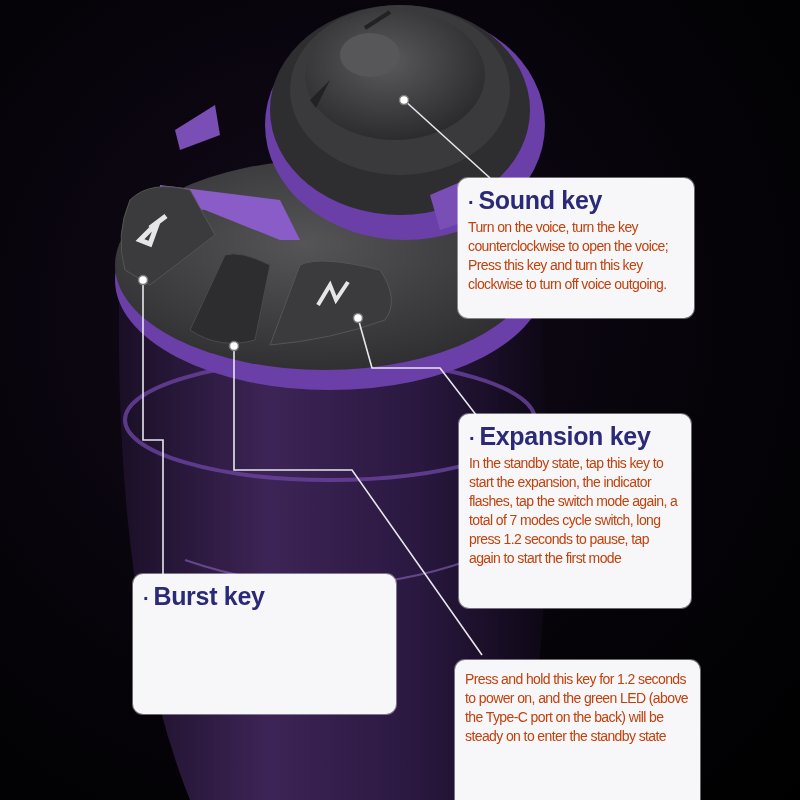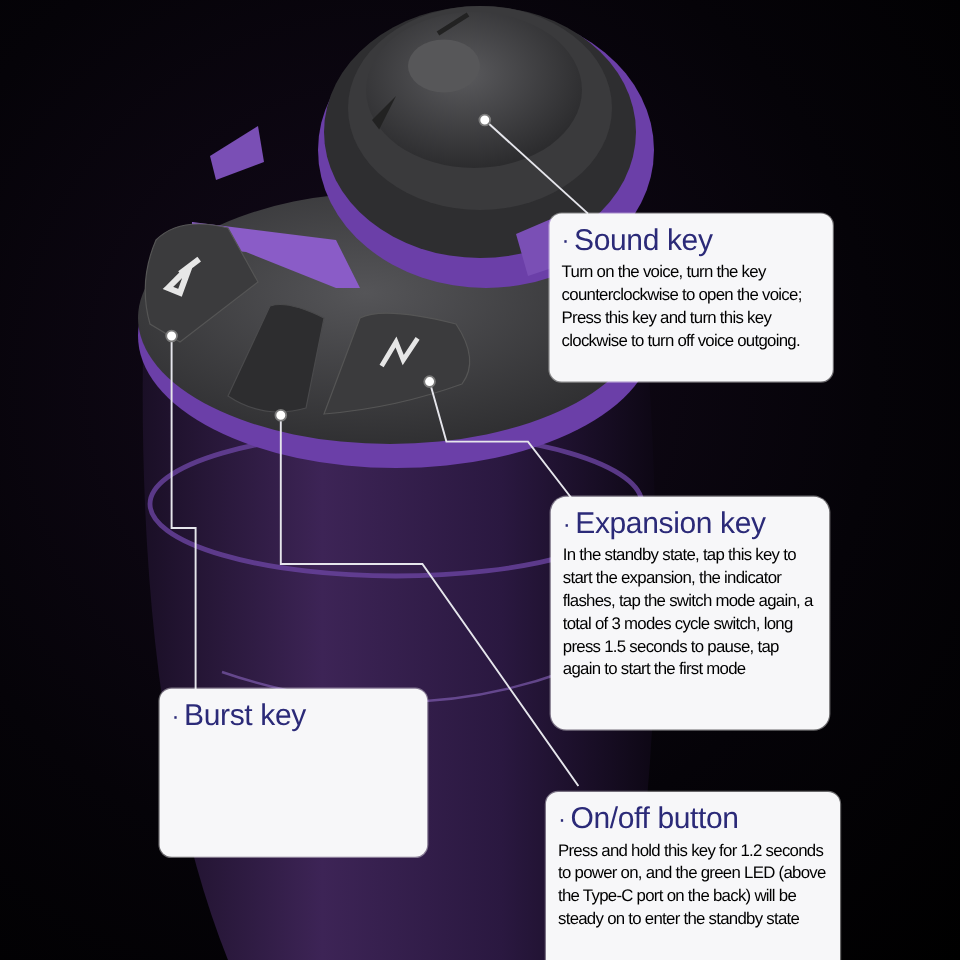--- a/index.html
+++ b/index.html
@@ -1,22 +1,22 @@
 <!DOCTYPE html>
 <html><head>
 <meta charset="utf-8">
 <style>
   html,body{margin:0;padding:0;background:#000;}
   body{width:800px;height:800px;position:relative;overflow:hidden;font-family:"Liberation Sans","DejaVu Sans",sans-serif;}
   .stage{position:absolute;left:0;top:0;width:800px;height:800px;background:radial-gradient(ellipse at 40% 40%,#140a1c 0%,#050308 60%,#000 100%);}
   .device{position:absolute;left:0;top:0;width:800px;height:800px;}
   .callout{position:absolute;background:#f7f7f9;border-radius:10px;box-shadow:0 0 0 1px rgba(255,255,255,0.4);padding:8px 10px 8px 10px;box-sizing:border-box;}
-  .callout .title{color:#2b2a78;font-weight:normal;font-size:25px;line-height:28px;letter-spacing:-0.3px;white-space:nowrap;}
+  .callout .title{color:#2b2a78;font-weight:bold;font-size:25px;line-height:28px;letter-spacing:-0.3px;white-space:nowrap;}
   .callout .title .dot{font-size:20px;margin-right:4px;vertical-align:middle;}
-  .callout .desc{color:#000000;font-size:14px;line-height:19px;letter-spacing:-0.6px;margin-top:2px;}
+  .callout .desc{color:#c2410c;font-size:14px;line-height:19px;letter-spacing:-0.6px;margin-top:2px;}
   .leader{position:absolute;left:0;top:0;}
 </style>
 </head>
 <body>
 
 <div class="stage">
 
   <svg class="device" viewBox="0 0 800 800" width="800" height="800">
     <defs>
       <linearGradient id="body" x1="0" y1="0" x2="1" y2="0">
@@ -86,27 +86,26 @@
       <circle cx="234" cy="346" r="4.5"></circle>
       <circle cx="358" cy="318" r="4.5"></circle>
     </g>
   </svg>
 
   <div class="callout" style="left:458px;top:178px;width:236px;height:140px;">
     <div class="title"><span class="dot">·</span><span>Sound key</span></div>
     <div class="desc">Turn on the voice, turn the key counterclockwise to open the voice; Press this key and turn this key clockwise to turn off voice outgoing.</div>
   </div>
 
-  <div class="callout" style="left:459px;top:414px;width:232px;height:194px;border-radius:13px;">
+  <div class="callout" style="left:459px;top:414px;width:232px;height:194px;">
     <div class="title"><span class="dot">·</span><span>Expansion key</span></div>
-    <div class="desc">In the standby state, tap this key to start the expansion, the indicator flashes, tap the switch mode again, a total of 3 modes cycle switch, long press 1.5 seconds to pause, tap again to start the first mode</div>
+    <div class="desc">In the standby state, tap this key to start the expansion, the indicator flashes, tap the switch mode again, a total of 7 modes cycle switch, long press 1.2 seconds to pause, tap again to start the first mode</div>
   </div>
 
-  <div class="callout" style="left:133px;top:574px;width:223px;height:140px;">
+  <div class="callout" style="left:133px;top:574px;width:263px;height:140px;">
     <div class="title"><span class="dot">·</span><span>Burst key</span></div>
   </div>
 
   <div class="callout" style="left:455px;top:660px;width:245px;height:150px;">
-    <div class="title"><span class="dot">·</span><span>On/off button</span></div>
     <div class="desc">Press and hold this key for 1.2 seconds to power on, and the green LED (above the Type-C port on the back) will be steady on to enter the standby state</div>
   </div>
 
 </div>
 
 </body></html>

